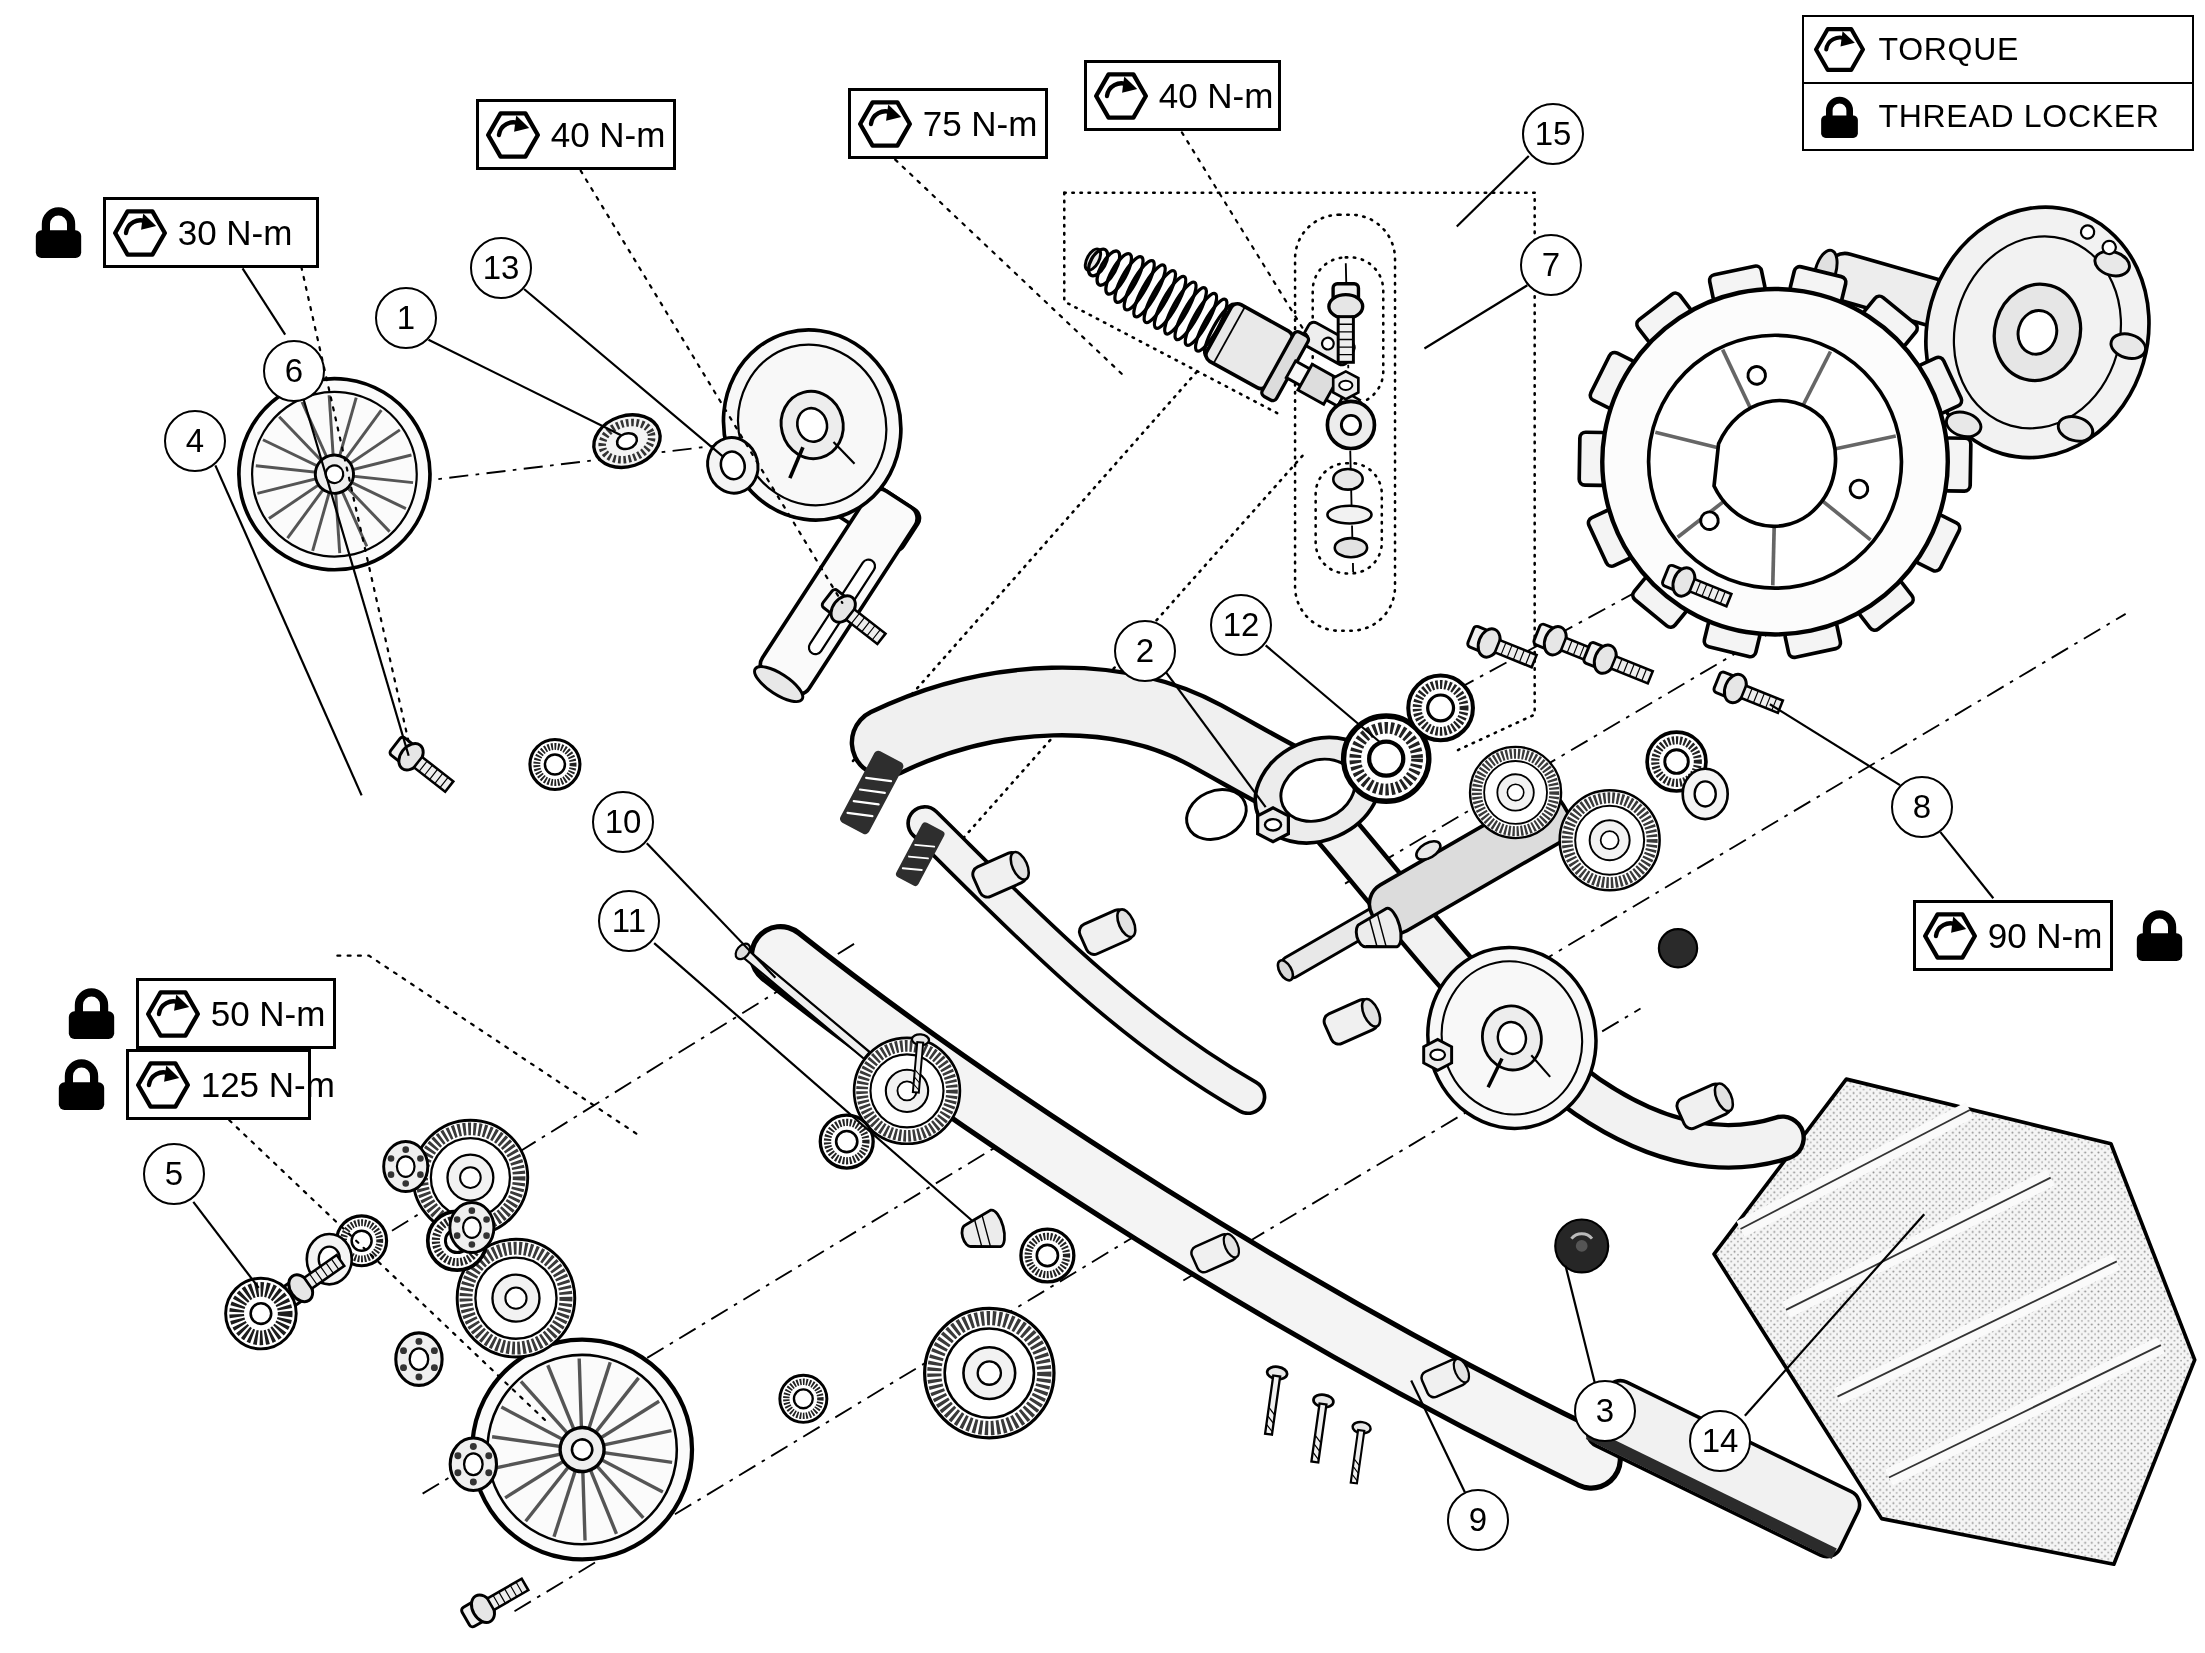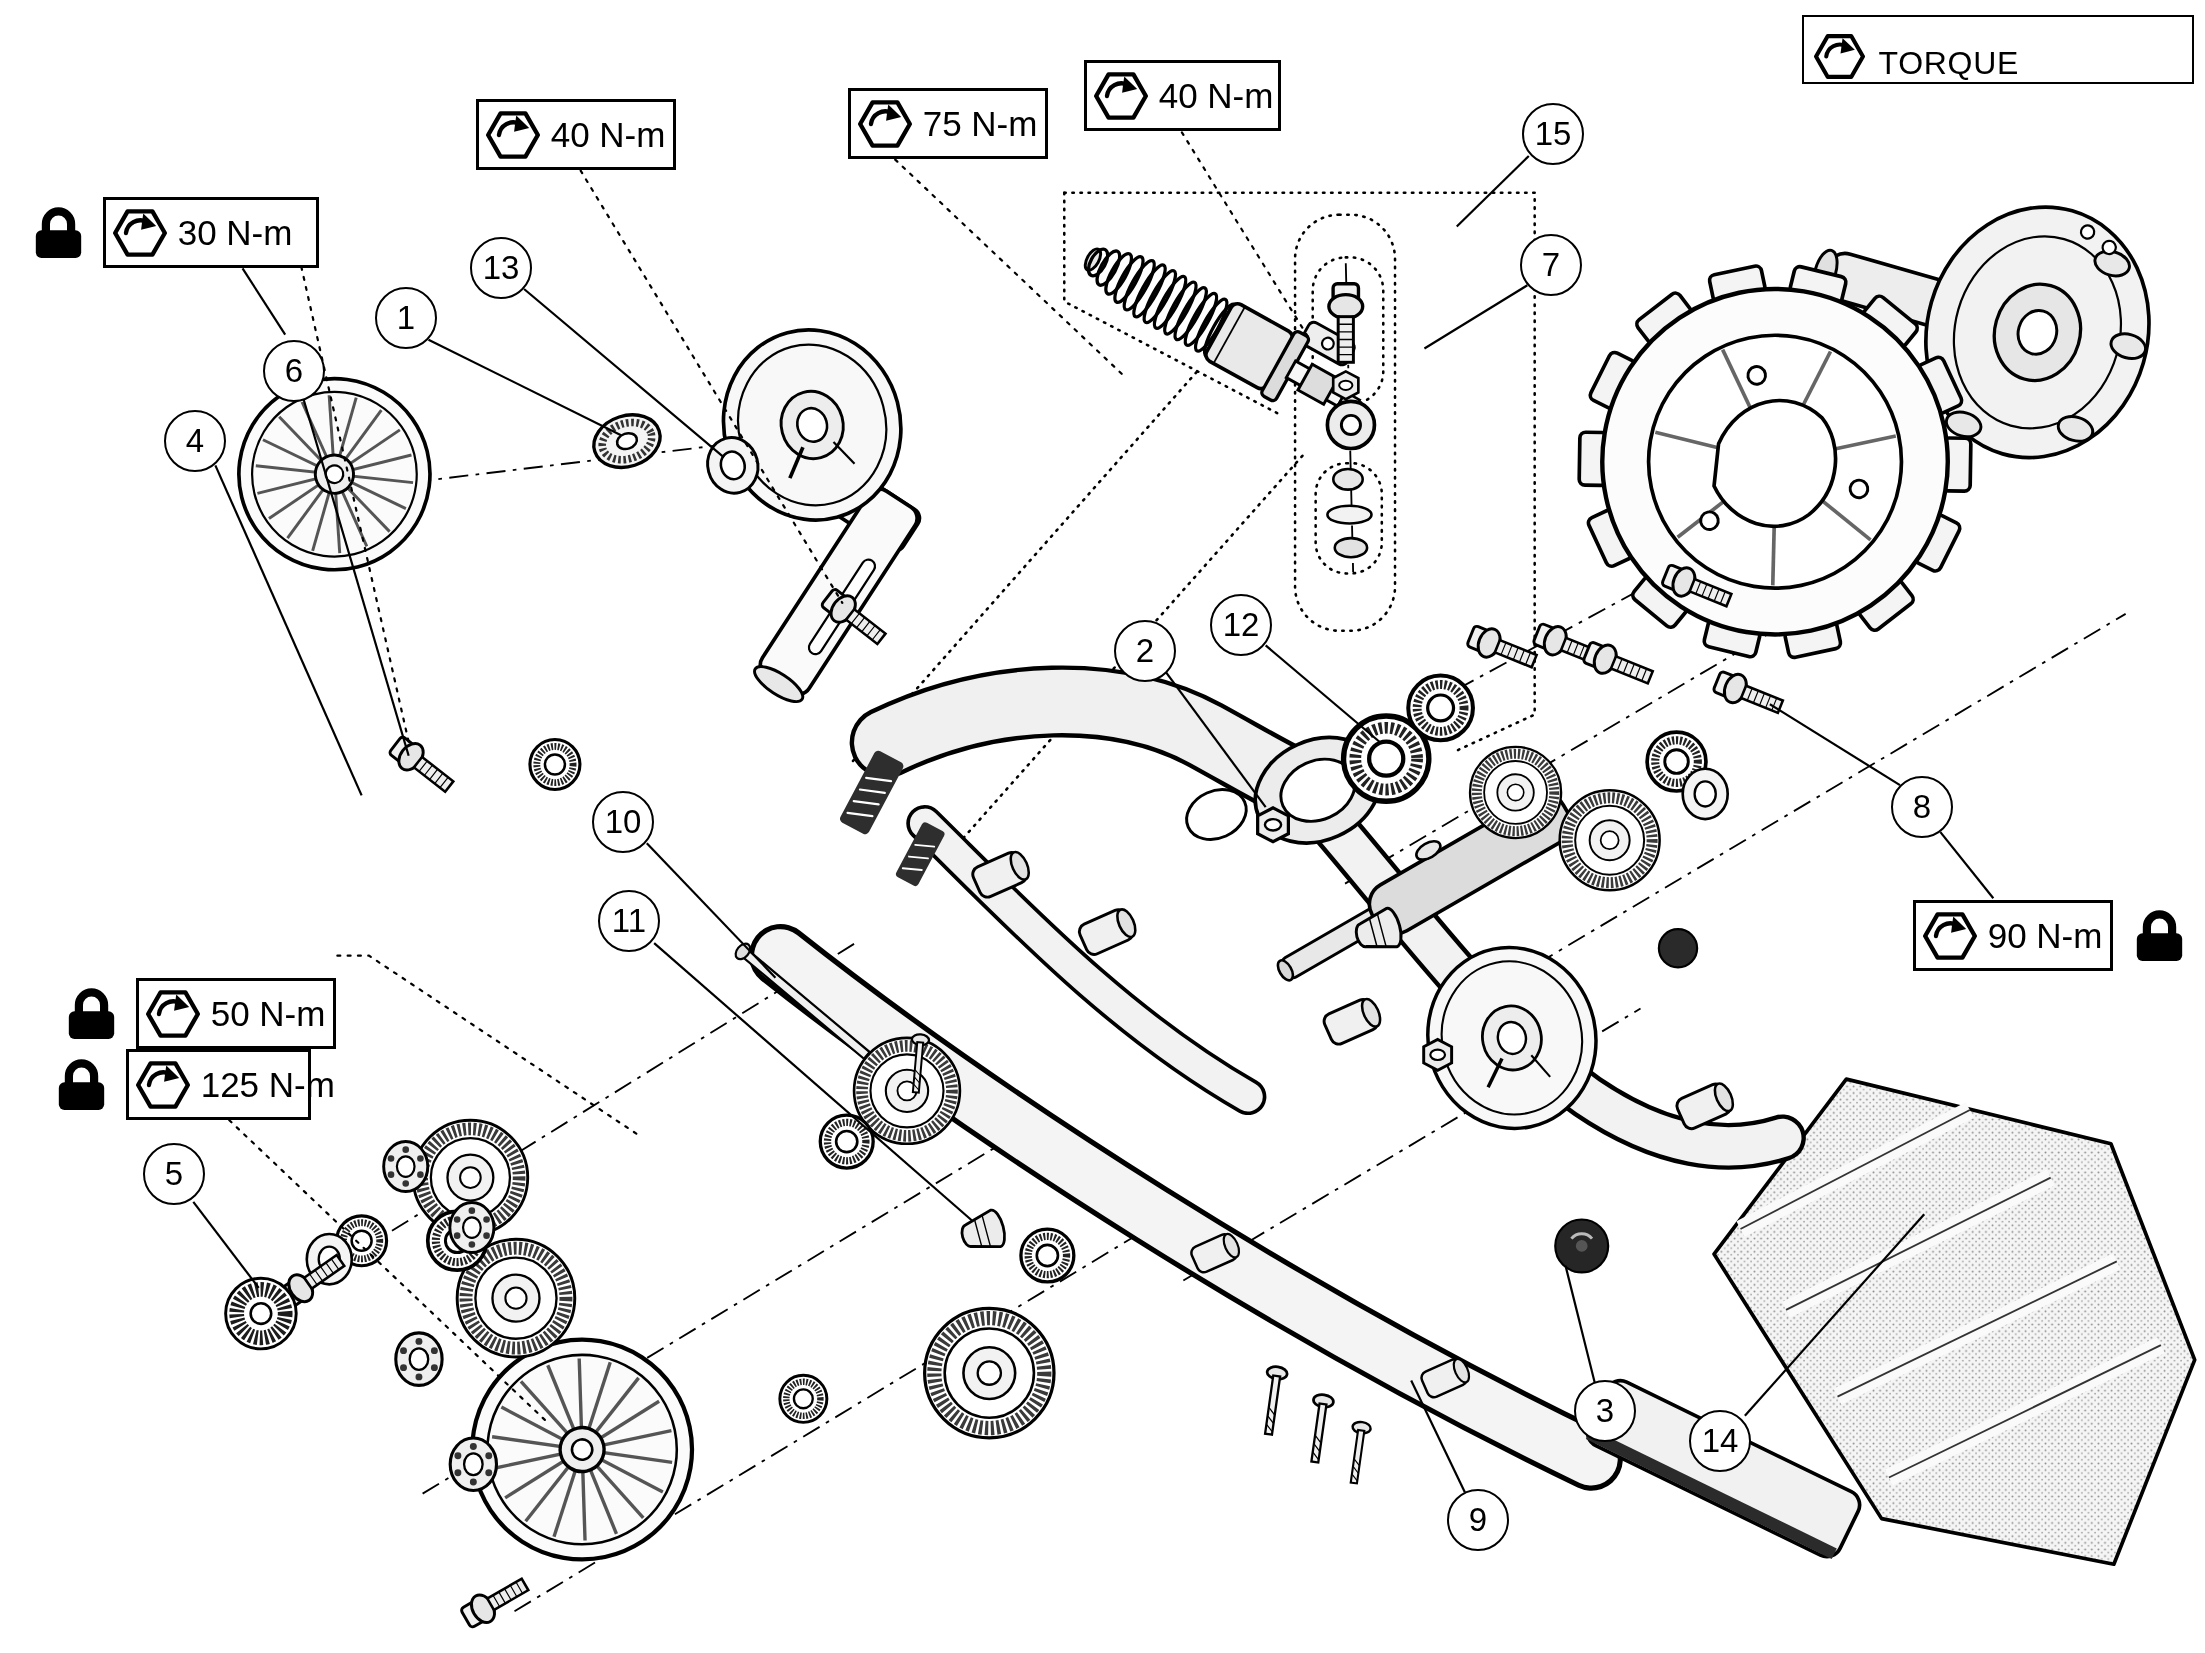--- a/index.html
+++ b/index.html
@@ -3,21 +3,21 @@
 <meta charset="utf-8">
 <style>
   html,body{margin:0;padding:0;background:#fff;}
   body{width:2205px;height:1654px;overflow:hidden;
        font-family:"Liberation Sans", sans-serif;color:#000;}
   #stage{position:relative;width:2205px;height:1654px;background:#fff;}
   #art{position:absolute;left:0;top:0;}
 
   
   #legend{position:absolute;left:1802px;top:14.7px;width:388px;border:2.9px solid #000;background:#fff;}
-  .legend-row{display:flex;align-items:flex-end;height:65px;padding-left:10.3px;gap:13.2px;}
+  .legend-row{display:flex;align-items:center;height:65px;padding-left:10.3px;gap:13.2px;}
   .legend-row + .legend-row{border-top:2.9px solid #000;}
   .legend-icon{width:51px;height:51px;flex:0 0 auto;display:block;}
   .legend-text{font-size:32px;letter-spacing:0.7px;white-space:nowrap;}
 
   
   .tlabel{position:absolute;}
   .tbox{position:relative;display:flex;align-items:center;gap:10.3px;
         border:3.7px solid #000;background:#fff;height:71px;padding:0 13.2px 0 7.4px;box-sizing:border-box;}
   .ticon{width:54px;height:54px;flex:0 0 auto;display:block;}
   .ttext{font-size:35px;white-space:nowrap;}
@@ -397,20 +397,27 @@
 
 <div id="legend">
       <div class="legend-row">
         <span class="legend-icon"><svg viewBox="0 0 100 100">
             <polygon points="27,10 73,10 96,50 73,90 27,90 4,50" fill="none" stroke="#000" stroke-width="8" stroke-linejoin="round"></polygon>
             <path d="M24,50 A27,27 0 0 1 62,29" fill="none" stroke="#000" stroke-width="8" stroke-linecap="round"></path>
             <polygon points="56,14 80,37 52,44" fill="#000"></polygon>
           </svg></span>
         <span class="legend-text">TORQUE</span>
       </div>
+      <div class="legend-row">
+        <span class="legend-icon"><svg viewBox="0 0 100 100">
+            <path d="M30,52 V38 a20,20 0 0 1 40,0 V52" fill="none" stroke="#000" stroke-width="13"></path>
+            <rect x="14" y="48" width="72" height="44" rx="9" fill="#000"></rect>
+          </svg></span>
+        <span class="legend-text">THREAD LOCKER</span>
+      </div>
     </div>
 
 <div id="labels">
       <div class="tlabel" style="left: 103px; top: 197px;">
         <span class="lock left"><svg viewBox="0 0 100 100">
             <path d="M30,52 V38 a20,20 0 0 1 40,0 V52" fill="none" stroke="#000" stroke-width="13"></path>
             <rect x="14" y="48" width="72" height="44" rx="9" fill="#000"></rect>
           </svg></span>
         <div class="tbox" style="width: 216px;">
           <span class="ticon"><svg viewBox="0 0 100 100">

